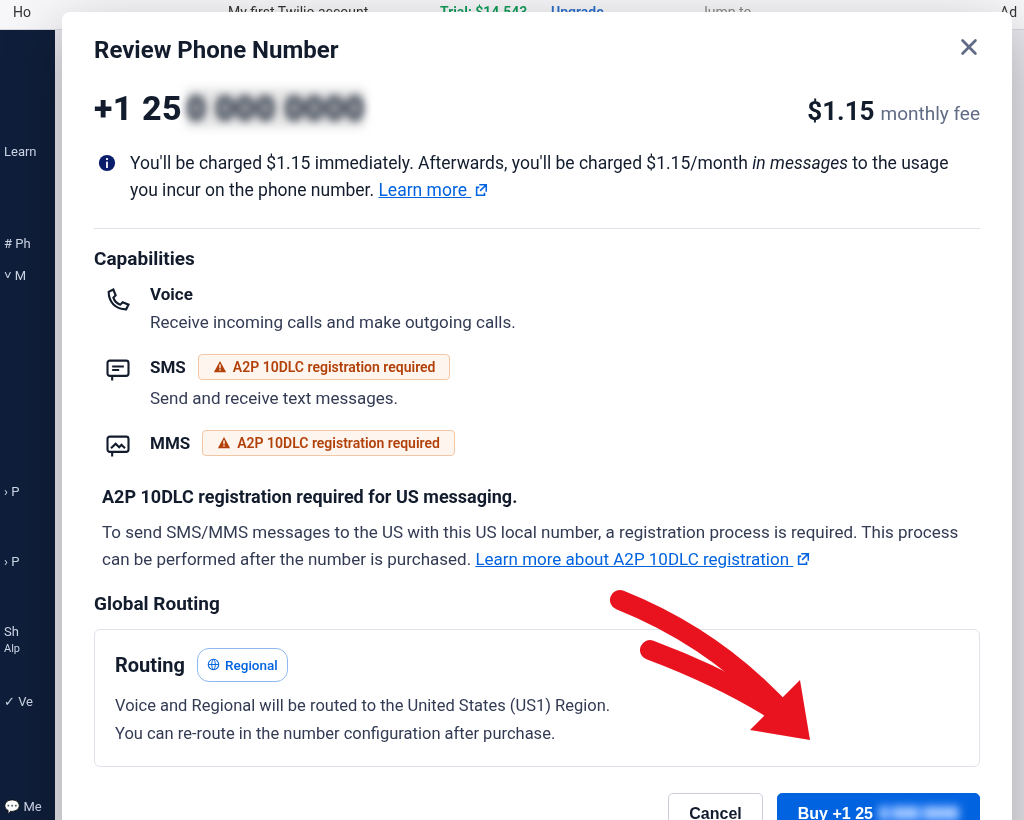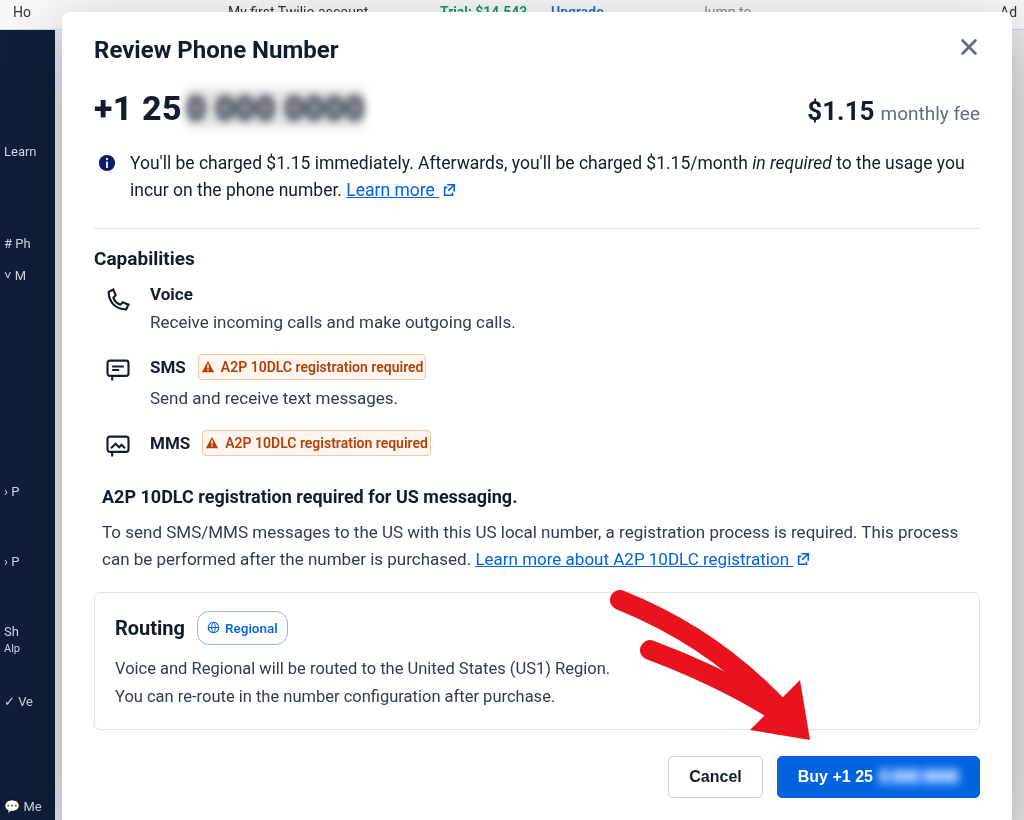--- a/index.html
+++ b/index.html
@@ -43,21 +43,21 @@
   h3.section { font-size:19px; font-weight:700; color:#121c2d; margin:0 0 14px 0; }
 
   .cap { display:flex; align-items:flex-start; gap:16px; margin:12px 0 22px 10px; }
   .cap .icon { flex:0 0 30px; margin-top:2px; color:#121c2d; }
   .cap .icon svg { width:28px; height:28px; stroke:#121c2d; }
   .cap .body { flex:1; }
   .cap .head { display:flex; align-items:center; gap:12px; }
   .cap-title { font-size:17px; font-weight:700; color:#121c2d; }
   .cap-desc { font-size:17px; color:#333b54; margin-top:8px; }
 
-  .warn-badge { display:inline-flex; align-items:center; gap:6px; border:1px solid #f3c7a5; background:#fef5ee; color:#b24009; font-size:14px; font-weight:600; padding:4px 2px; border-radius:4px; }
+  .warn-badge { display:inline-flex; align-items:center; gap:6px; border:1px solid #f3c7a5; background:#fef5ee; color:#b24009; font-size:14px; font-weight:600; padding:4px 14px; border-radius:4px; }
   .warn-badge svg { width:14px; height:14px; }
 
   .subhead { font-size:18px; font-weight:700; color:#121c2d; margin:4px 0 12px 8px; }
   .para { font-size:17px; color:#333b54; line-height:1.6; margin:0 0 18px 8px; }
 
   .routing-box { border:1px solid #e1e3ea; border-radius:6px; padding:18px 20px; margin-top:10px; }
   .routing-head { display:flex; align-items:center; gap:12px; margin-bottom:10px;}
   .routing-title { font-size:20px; font-weight:700; color:#121c2d; }
   .regional-badge { display:inline-flex; align-items:center; gap:5px; border:1px solid #8fb8f0; color:#0263e0; font-size:13.5px; font-weight:500; padding:8px 9px; border-radius:12px; }
   .regional-badge svg { width:13px; height:13px; }
@@ -121,21 +121,21 @@
 
   <div class="info-row">
     <span class="ic">
       <svg viewBox="0 0 20 20">
           <circle cx="10" cy="10" r="9" fill="#0a1d6b"></circle>
           <rect x="9" y="8.5" width="2" height="7" fill="#fff"></rect>
           <rect x="9" y="4.5" width="2" height="2.2" fill="#fff"></rect>
         </svg>
     </span>
     <div>
-      <span>You'll be charged $1.15 immediately. Afterwards, you'll be charged $1.15/month </span><em>in required</em><span> to the usage you incur on the phone number. </span>
+      <span>You'll be charged $1.15 immediately. Afterwards, you'll be charged $1.15/month </span><em>in messages</em><span> to the usage you incur on the phone number. </span>
       <a class="link"><span>Learn more</span>
         <svg class="ext" width="14" height="14" viewBox="0 0 16 16">
             <path d="M6 2h8v8M14 2L7 9M12 11v3H3V5h3" fill="none" stroke="#0263e0" stroke-width="1.8"></path>
           </svg>
       </a>
     </div>
   </div>
 
   <hr class="div">
 
@@ -205,20 +205,21 @@
   <div class="subhead">A2P 10DLC registration required for US messaging.</div>
   <p class="para">
     <span>To send SMS/MMS messages to the US with this US local number, a registration process is required. This process can be performed after the number is purchased. </span>
     <a class="link"><span>Learn more about A2P 10DLC registration</span>
       <svg class="ext" width="14" height="14" viewBox="0 0 16 16">
           <path d="M6 2h8v8M14 2L7 9M12 11v3H3V5h3" fill="none" stroke="#0263e0" stroke-width="1.8"></path>
         </svg>
     </a>
   </p>
 
+  <h3 class="section">Global Routing</h3>
 
   <div class="routing-box">
     <div class="routing-head">
       <span class="routing-title">Routing</span>
       <span class="regional-badge">
         <svg viewBox="0 0 16 16">
             <circle cx="8" cy="8" r="6.5" fill="none" stroke="#0263e0" stroke-width="1.3"></circle>
             <path d="M2 8h12M8 1.5c3 3 3 10 0 13M8 1.5c-3 3-3 10 0 13" fill="none" stroke="#0263e0" stroke-width="1.2"></path>
           </svg>
         <span>Regional</span>

